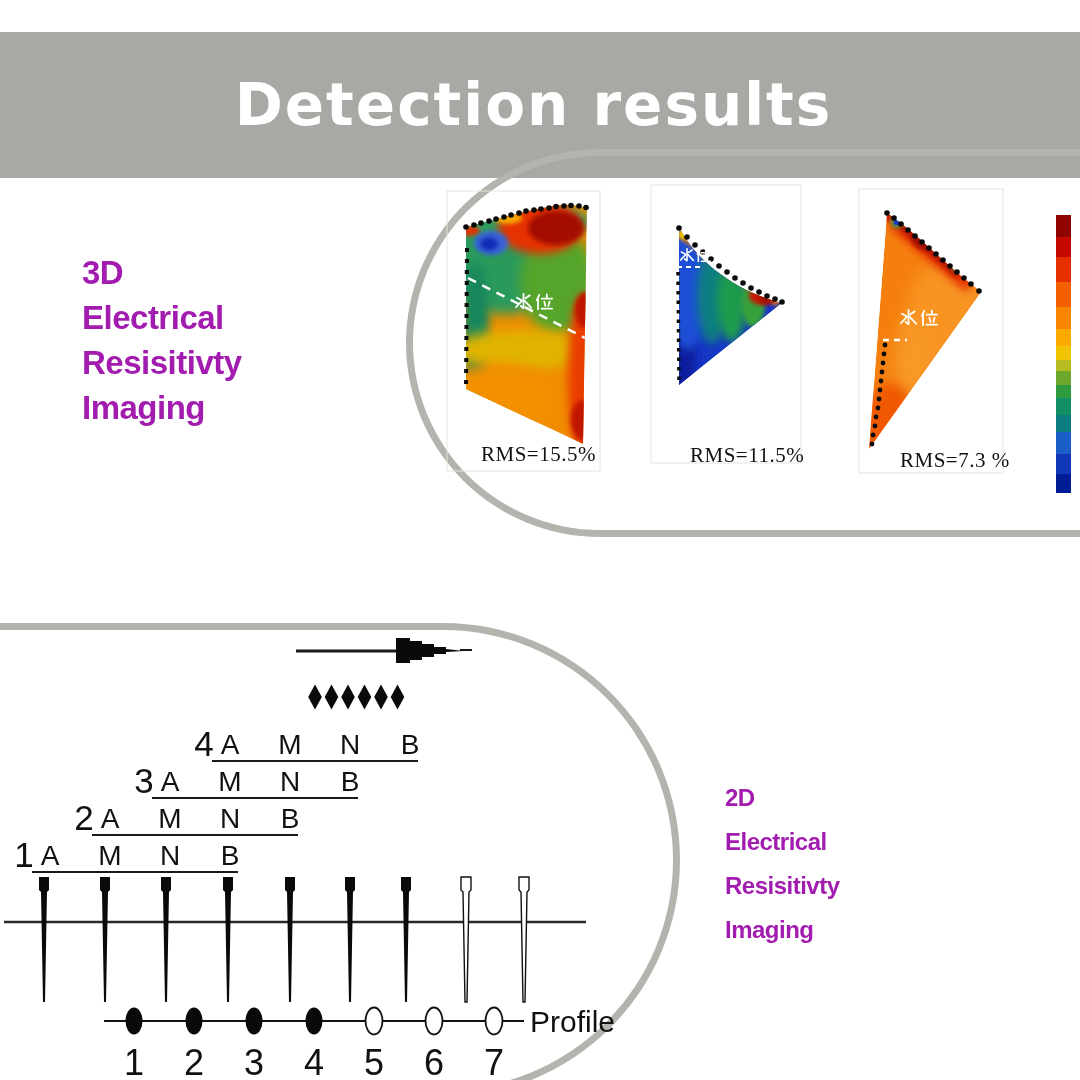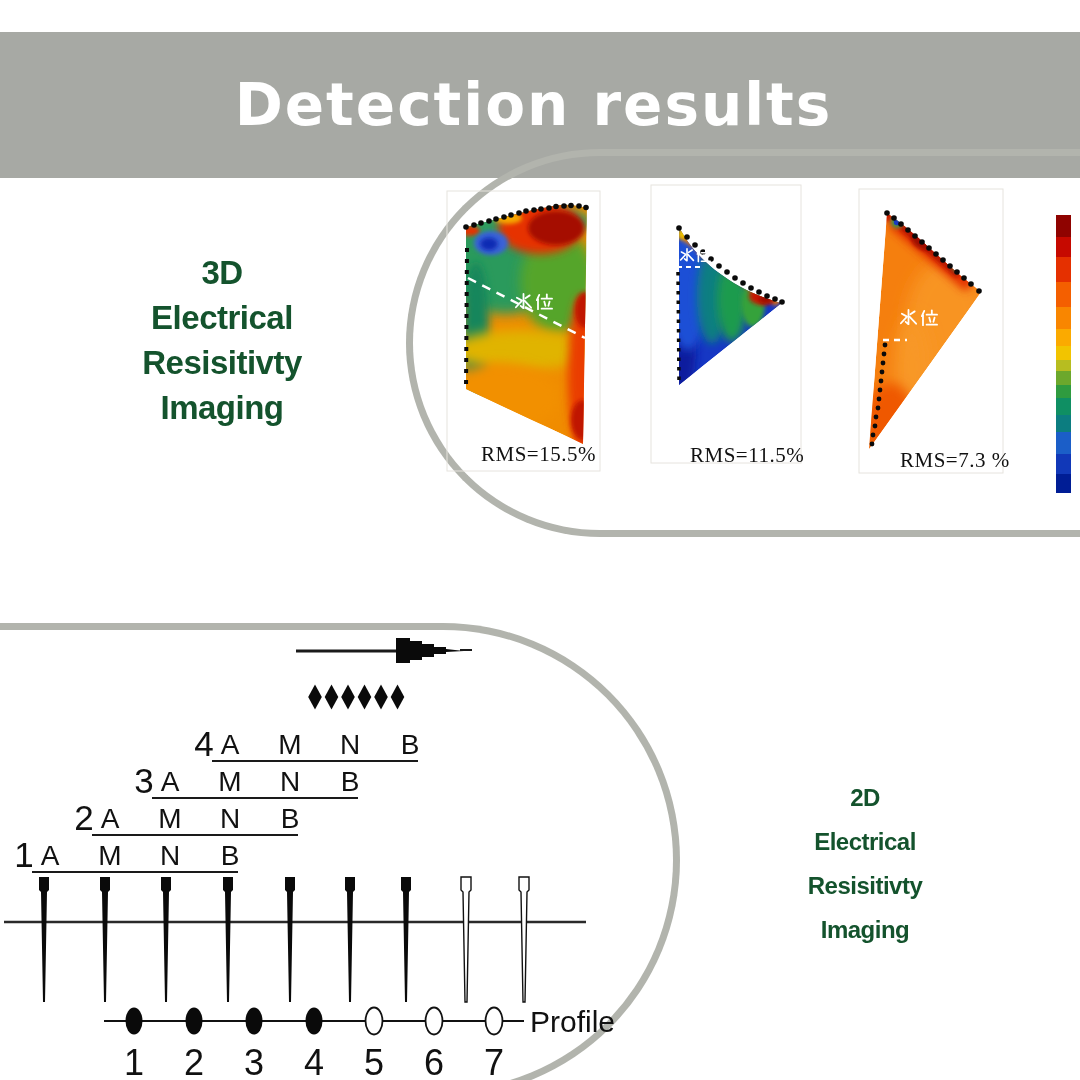--- a/index.html
+++ b/index.html
@@ -8,21 +8,21 @@
   .header{position:absolute;left:0;top:32px;width:1080px;height:146px;
           display:flex;align-items:center;justify-content:center;
           padding-right:40px;box-sizing:border-box;padding-left:27px;}
   .header-title{font-family:"DejaVu Sans",sans-serif;font-weight:700;font-size:58px;
                 letter-spacing:2px;color:#fff;white-space:nowrap;}
   .panel{position:absolute;border:7px solid #b2b4ad;box-sizing:border-box;background:transparent;}
   .panel-top{left:406px;top:149px;width:724px;height:388px;
              border-radius:194px 0 0 194px;border-right:none;}
   .panel-bottom{left:-44px;top:623px;width:724px;height:474px;
                 border-radius:0 237px 237px 0;border-left:none;}
-  .block-label{position:absolute;text-align:center;font-weight:700;color:#14532d;
+  .block-label{position:absolute;text-align:left;font-weight:700;color:#a21caf;
                font-size:33px;line-height:45px;letter-spacing:-0.5px;}
   .label-3d{left:82px;top:250px;width:280px;}
   .label-2d{left:725px;top:776px;width:280px;font-size:24px;line-height:44px;}
   .block-label div{white-space:nowrap;}
   .colorbar{position:absolute;left:1056px;top:215px;width:15px;height:278px;}
   svg.overlay{position:absolute;left:0;top:0;}
   svg text{font-family:"Liberation Sans",sans-serif;}
   .rms{font-family:"Liberation Serif",serif;font-size:21px;fill:#111;letter-spacing:0.5px;}
   .arr-letter{font-size:28px;fill:#111;text-anchor:middle;}
   .arr-num{font-size:35px;fill:#111;text-anchor:middle;}

